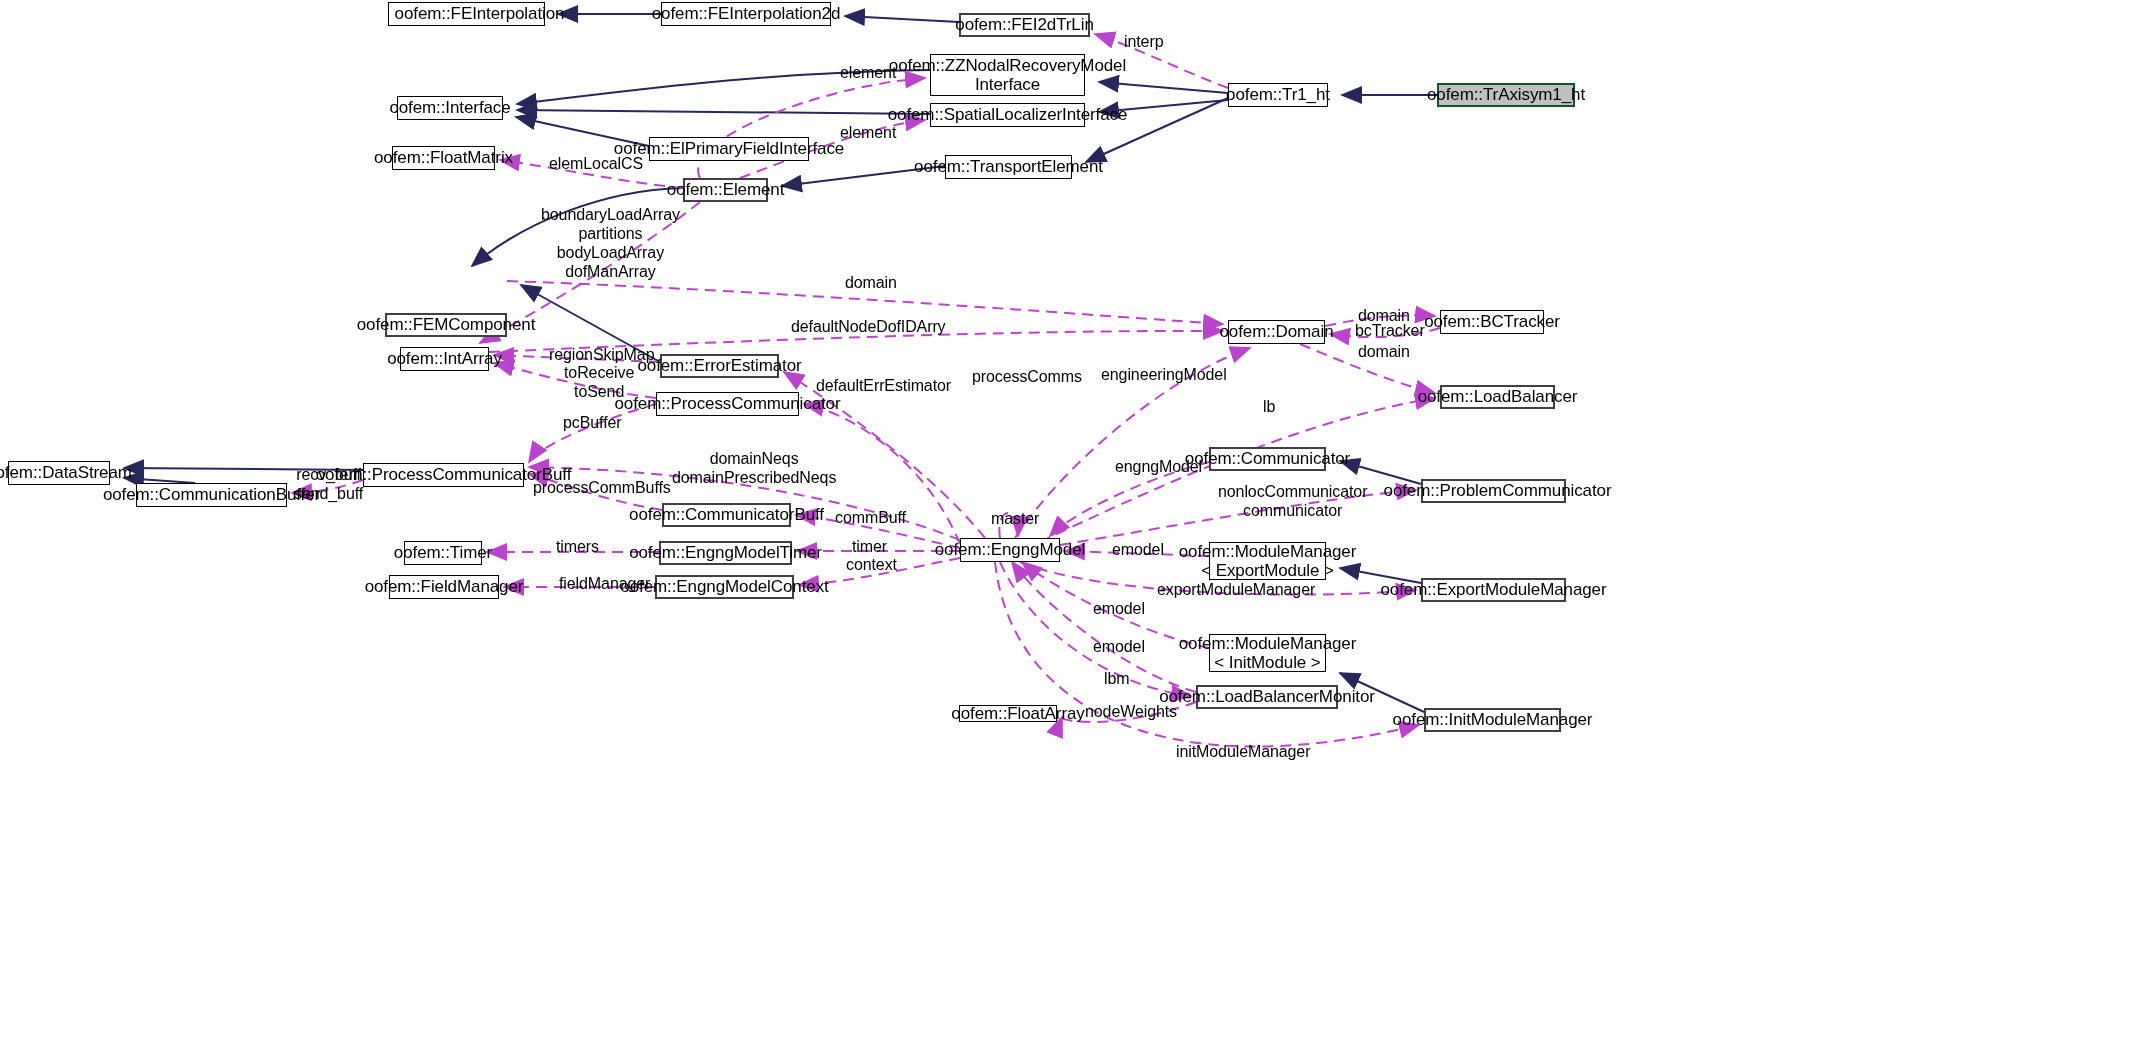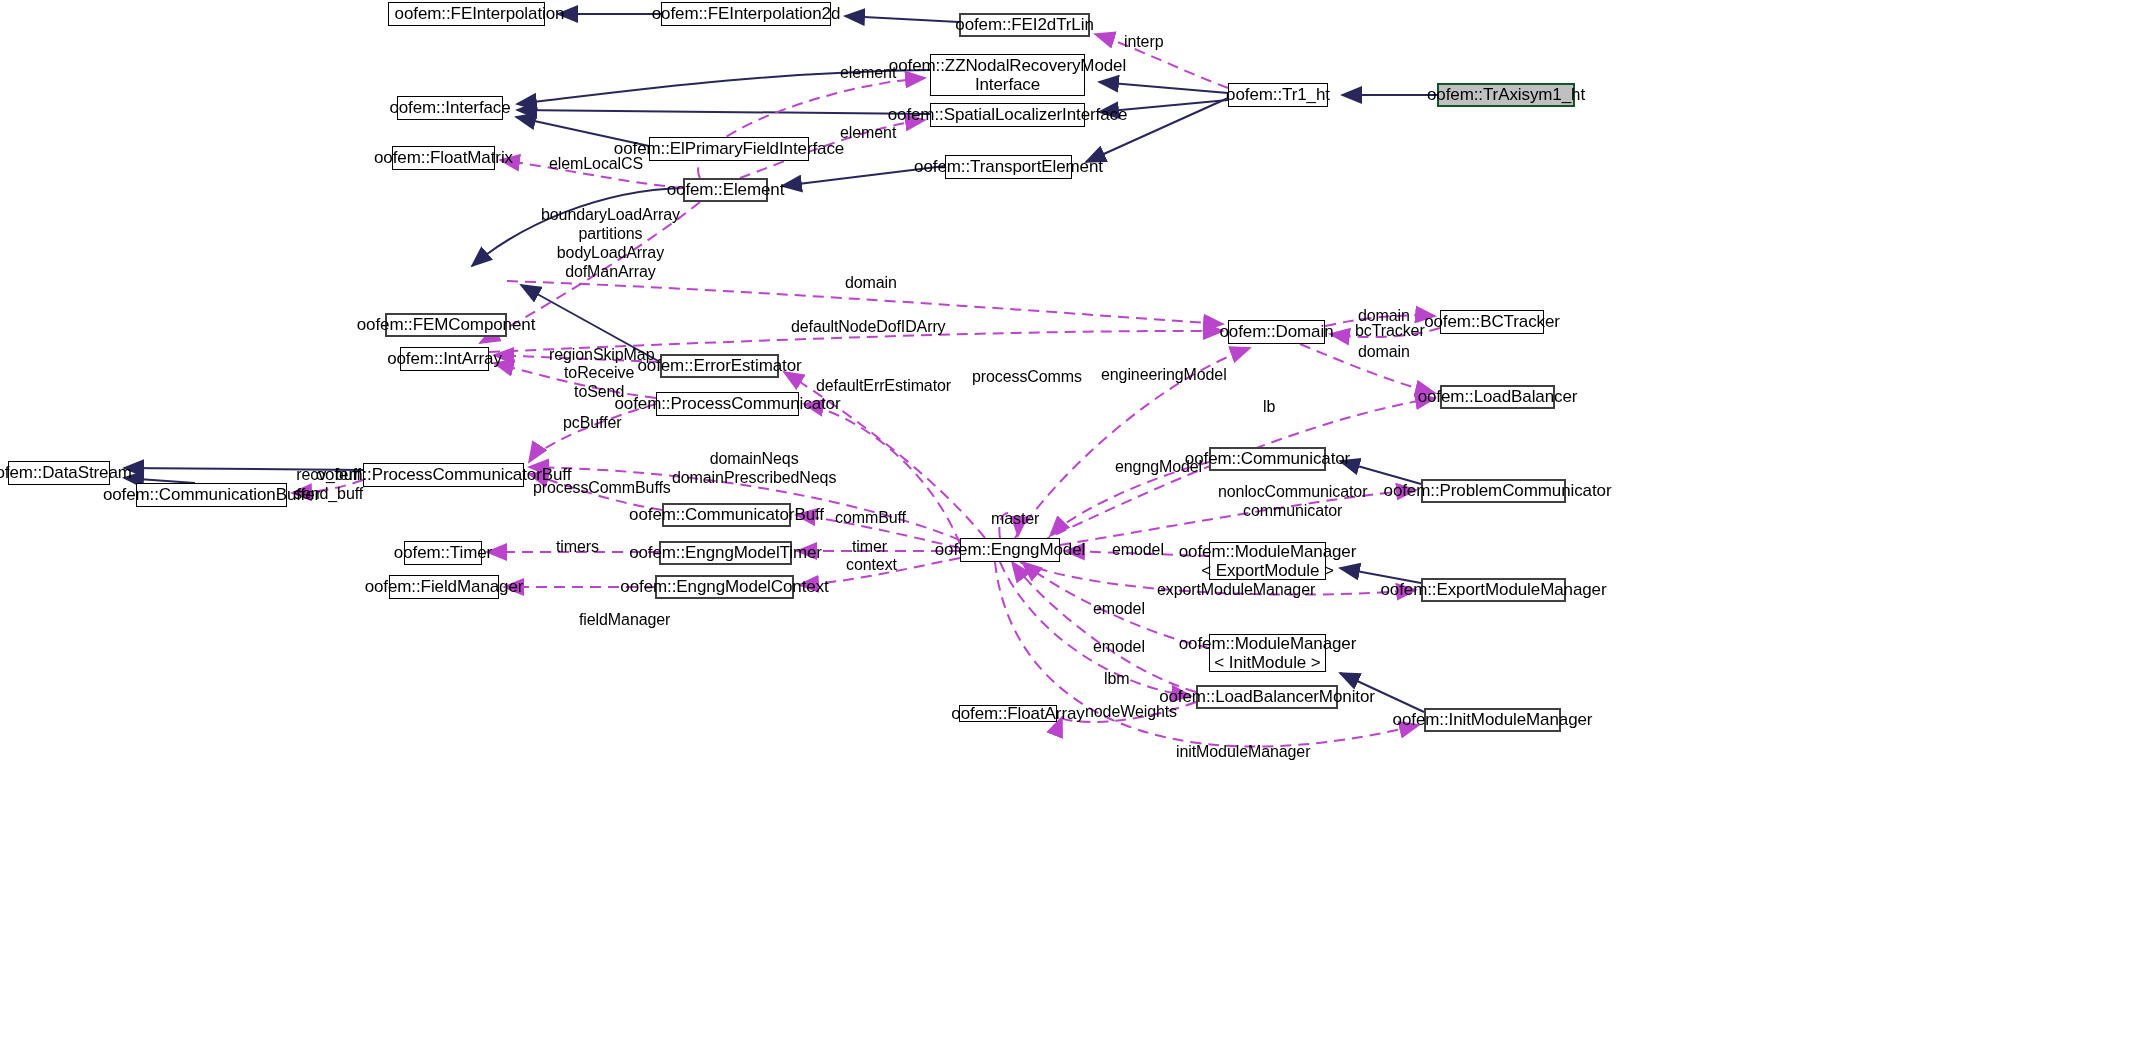--- a/index.html
+++ b/index.html
@@ -249,21 +249,21 @@
   <div class="edge-label" style="left:533px;top:479px;">processCommBuffs</div>
   <div class="edge-label" style="left:1115px;top:458px;">engngModel</div>
   <div class="edge-label" style="left:1218px;top:483px;">nonlocCommunicator
 communicator</div>
   <div class="edge-label" style="left:835px;top:509px;">commBuff</div>
   <div class="edge-label" style="left:991px;top:510px;">master</div>
   <div class="edge-label" style="left:556px;top:538px;">timers</div>
   <div class="edge-label" style="left:852px;top:538px;">timer</div>
   <div class="edge-label" style="left:846px;top:556px;">context</div>
   <div class="edge-label" style="left:1112px;top:541px;">emodel</div>
-  <div class="edge-label" style="left:579px;top:575px;margin-top:36px;">fieldManager</div>
+  <div class="edge-label" style="left:559px;top:575px;">fieldManager</div>
   <div class="edge-label" style="left:1157px;top:581px;">exportModuleManager</div>
   <div class="edge-label" style="left:1093px;top:600px;">emodel</div>
   <div class="edge-label" style="left:1093px;top:638px;">emodel</div>
   <div class="edge-label" style="left:1104px;top:670px;">lbm</div>
   <div class="edge-label" style="left:1085px;top:703px;">nodeWeights</div>
   <div class="edge-label" style="left:1176px;top:743px;">initModuleManager</div>
 
 </div>
 
 </body></html>

